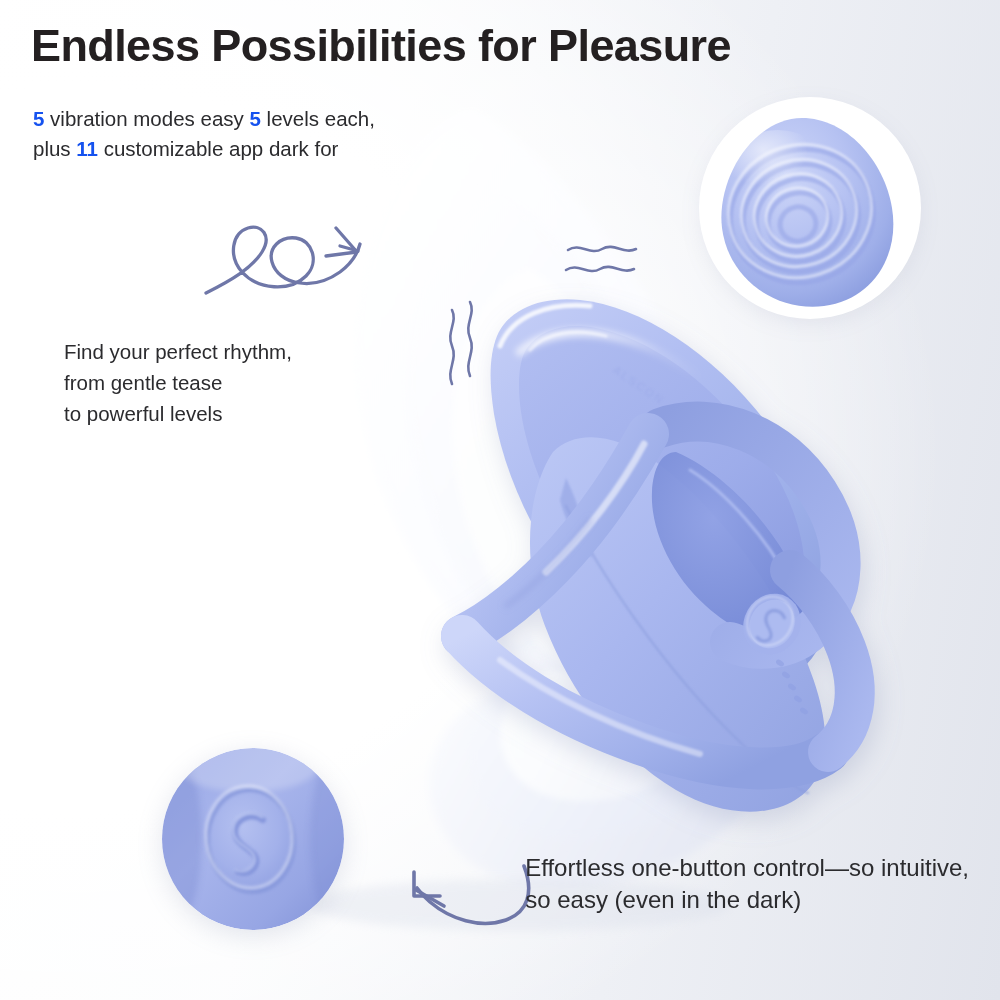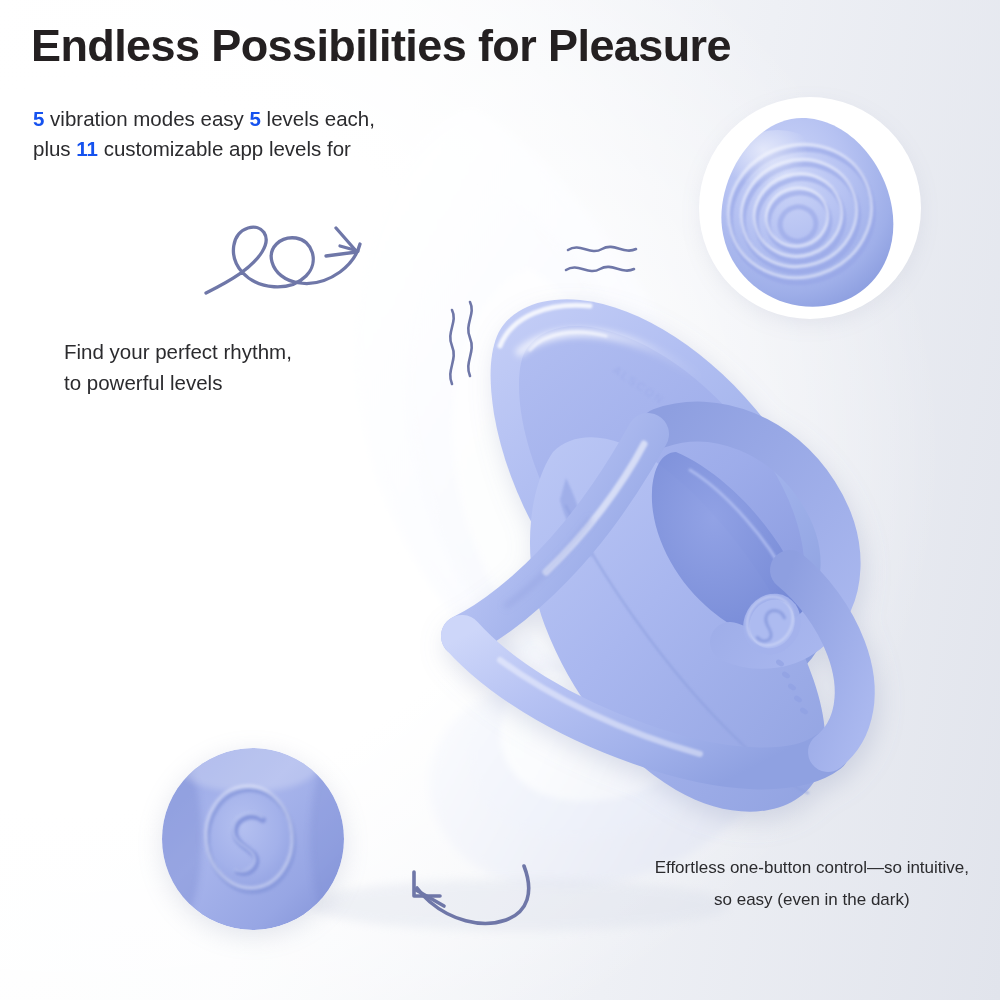--- a/index.html
+++ b/index.html
@@ -30,22 +30,22 @@
     font-size:20.5px;line-height:30px;color:#2b2b2e;
     font-weight:400;white-space:nowrap;
   }
   .subhead .num{color:#1552ef;font-weight:700;}
   .cap-left{
     position:absolute;left:32px;top:336px;
     font-size:20.5px;line-height:31px;color:#2b2b2e;white-space:nowrap;margin-left:32px;
   }
   .cap-right{
     position:absolute;right:31px;top:852px;
-    font-size:17px;line-height:32px;color:#2b2b2e;
-    text-align:center;white-space:nowrap;margin-left:24px;
+    font-size:24px;line-height:32px;color:#2b2b2e;
+    text-align:left;white-space:nowrap;margin-left:24px;
   }
 
   
   .inset{position:absolute;border-radius:50%;overflow:hidden;}
   #inset-dome{
     left:706px;top:104px;width:208px;height:208px;
     background:#ffffff;
     box-shadow:0 0 0 7px #ffffff, 0 6px 26px rgba(120,130,165,.18);
   }
   #inset-button{
@@ -316,26 +316,27 @@
     </g>
   </svg>
 
   <div class="headline">Endless Possibilities for Pleasure</div>
 
   <div class="subhead">
     <div>
       <span class="num">5</span><span> vibration modes easy </span><span class="num">5</span><span> levels each,</span>
     </div>
     <div>
-      <span>plus </span><span class="num">11</span><span> customizable app levels for</span>
+      <span>plus </span><span class="num">11</span><span> customizable app dark for</span>
     </div>
   </div>
 
   <div class="cap-left">
     <div>Find your perfect rhythm,</div>
+    <div>from gentle tease</div>
     <div>to powerful levels</div>
   </div>
 
   <div class="cap-right">
     <div>Effortless one-button control—so intuitive,</div>
     <div>so easy (even in the dark)</div>
   </div>
 
   <div class="inset" id="inset-dome">
     <svg viewBox="0 0 208 208" aria-hidden="true">

